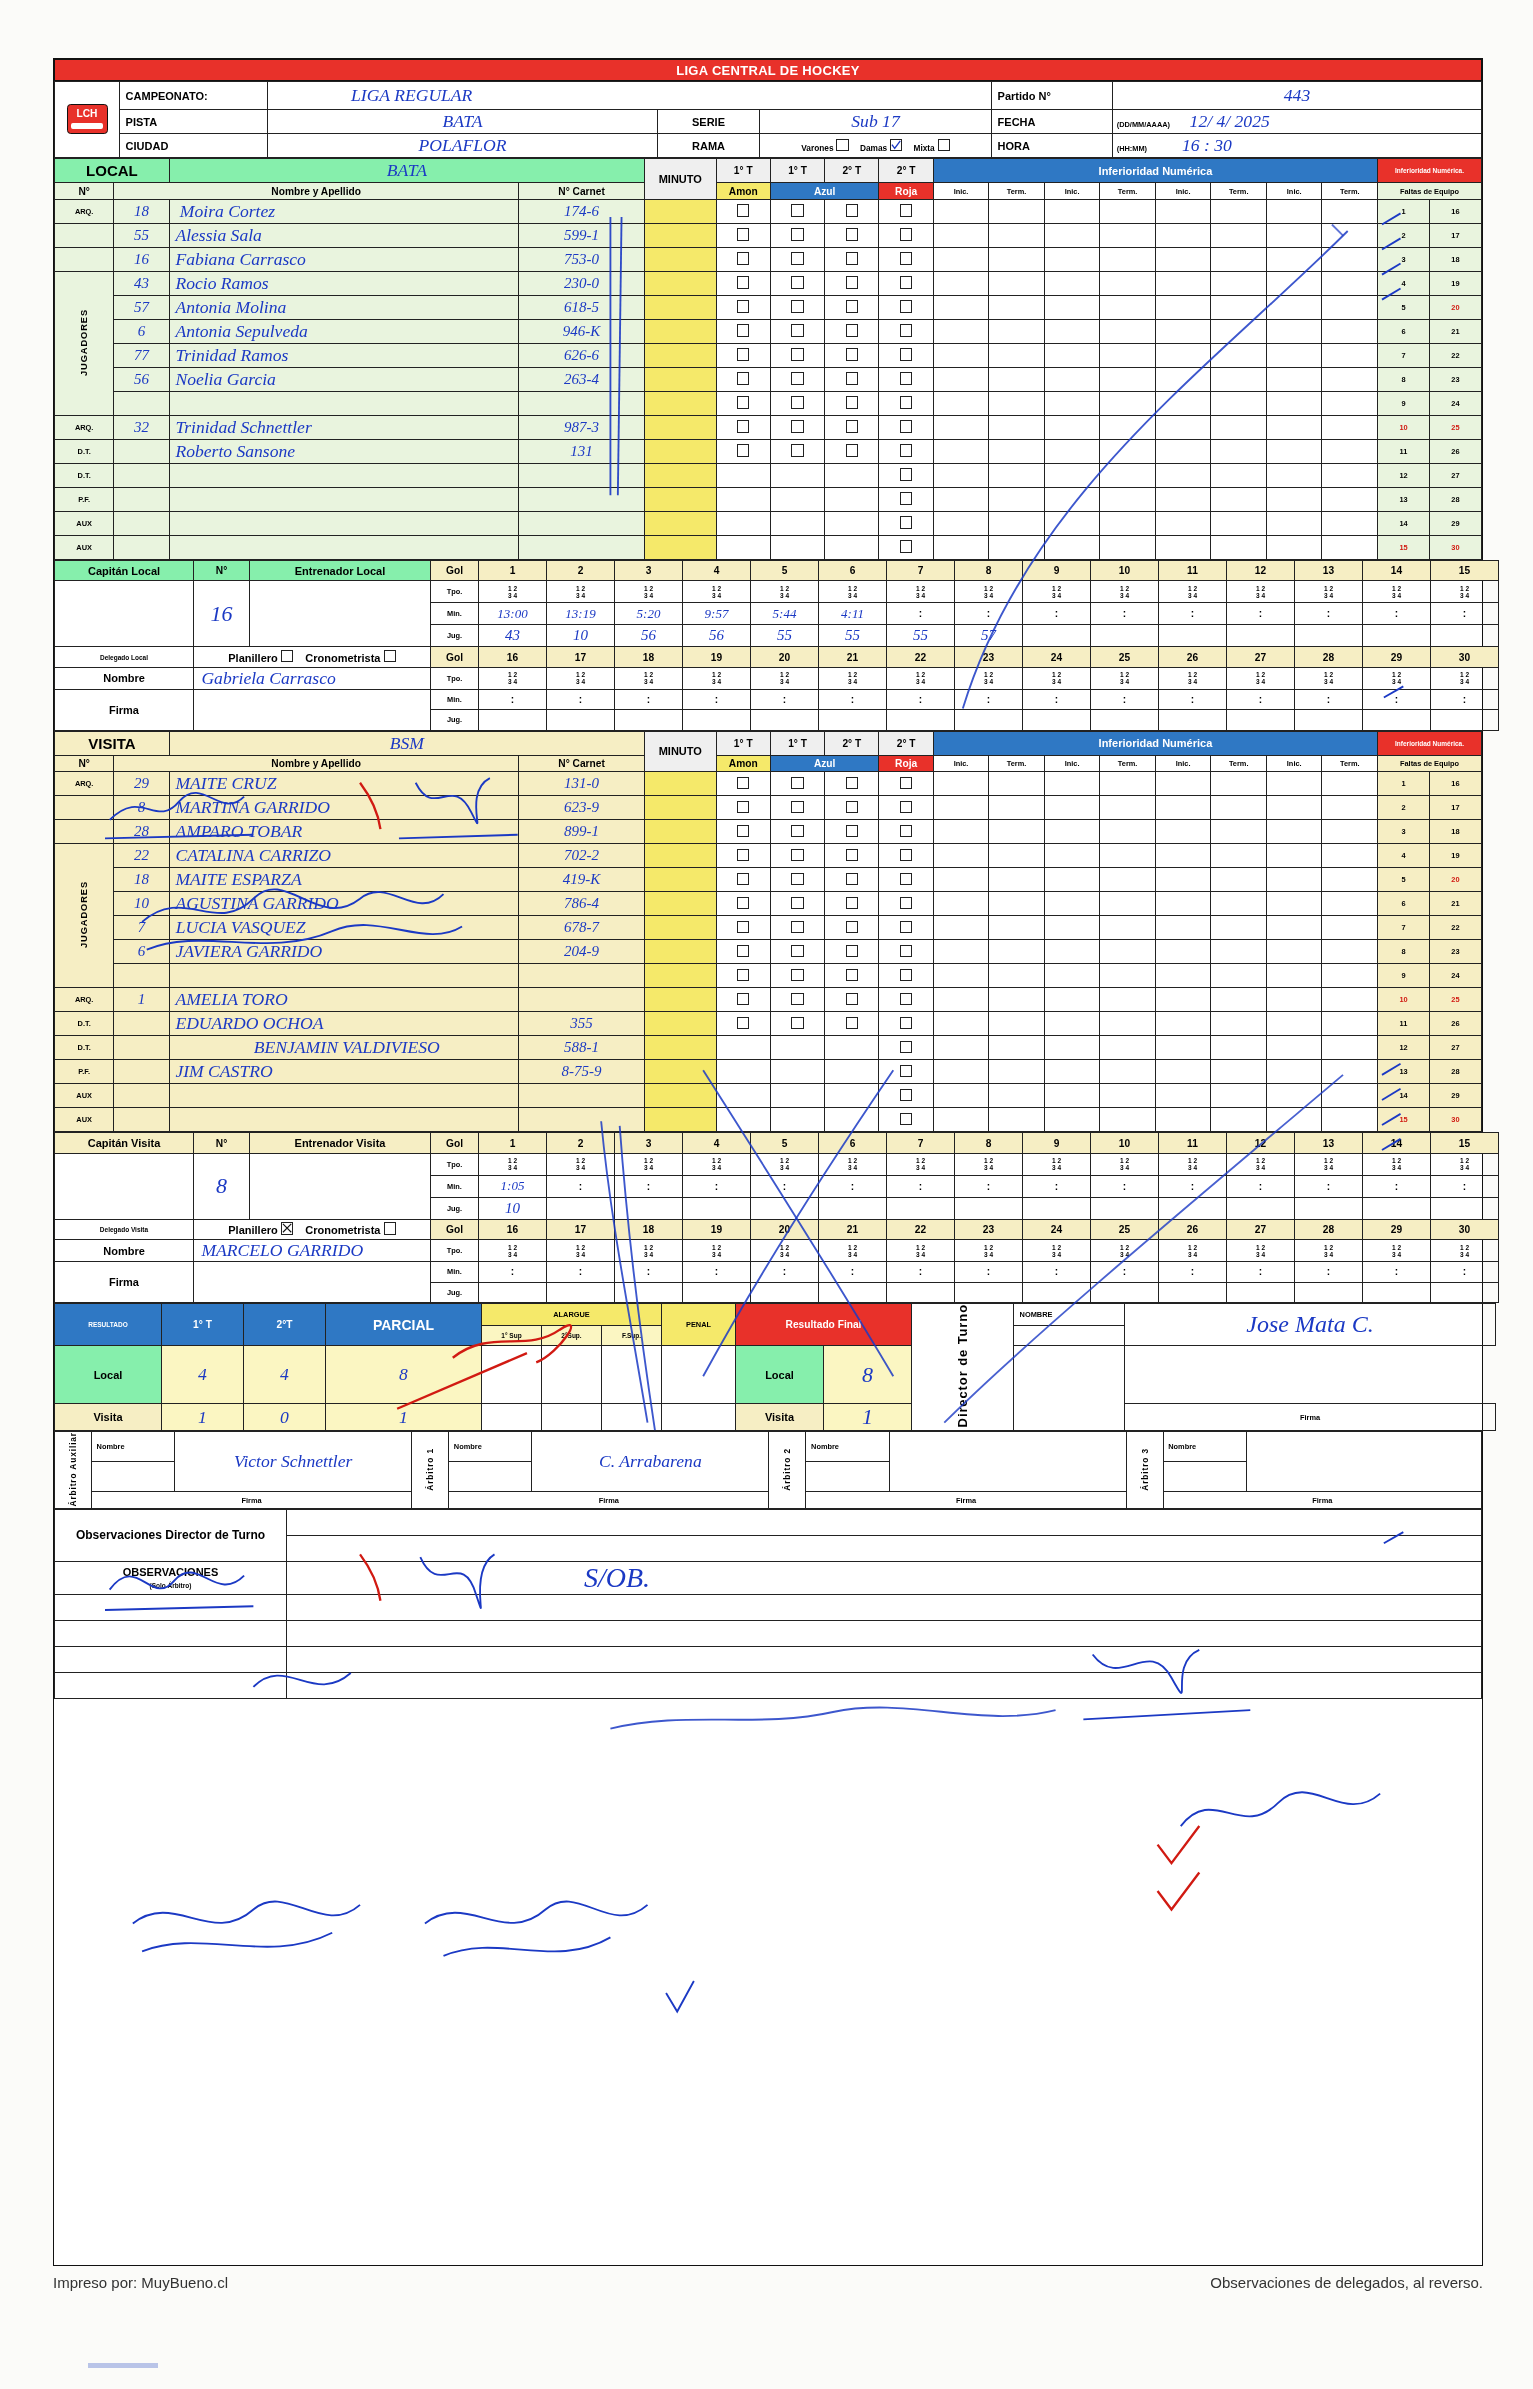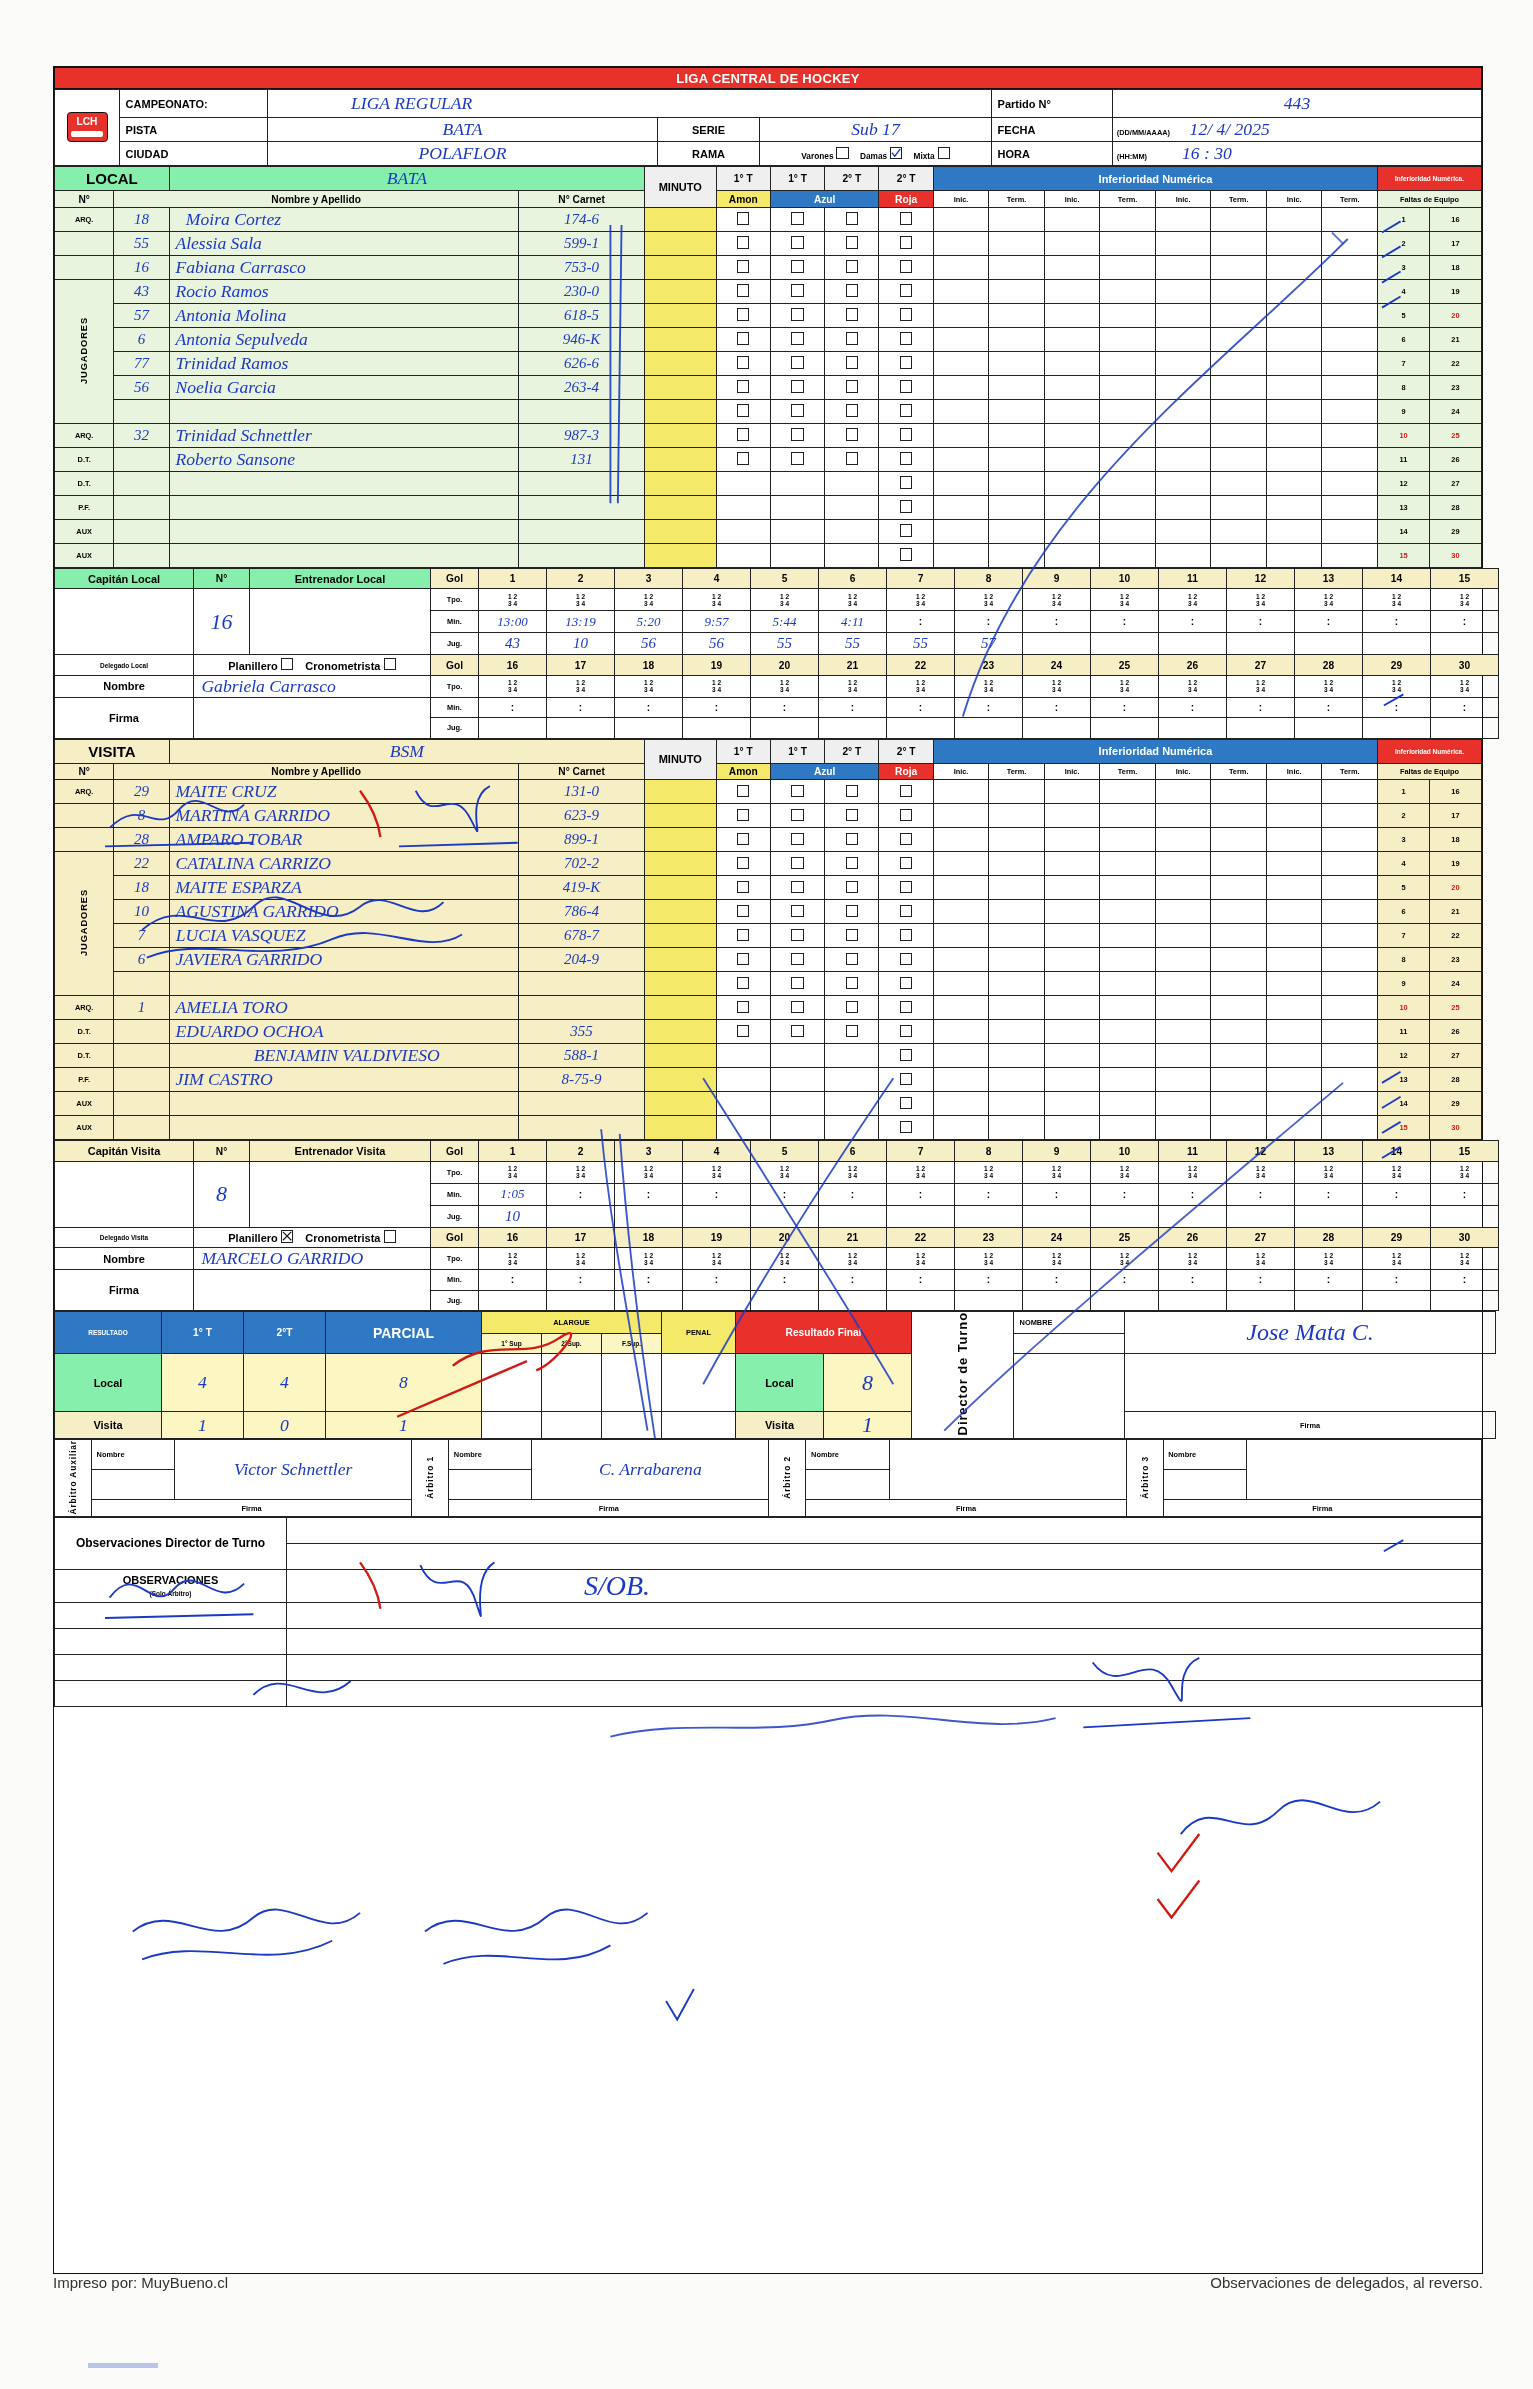--- a/index.html
+++ b/index.html
@@ -1,18 +1,18 @@
 <!DOCTYPE html>
 <html style="font-size:15px"><head>
 <meta charset="utf-8">
 <style>
   html,body{margin:0;padding:0;background:#ffffff;}
   body{width:1533px;height:2389px;font-family:"Liberation Sans",sans-serif;color:#000;}
   .page{position:relative;width:1533px;height:2389px;background:#fbfbf9;}
-  .sheet{position:absolute;left:53px;top:58px;width:1430px;height:2208px;background:#fff;border:1.9px solid #111;box-sizing:border-box;margin-top:8px;}
+  .sheet{position:absolute;left:53px;top:58px;width:1430px;height:2208px;background:#fff;border:1.9px solid #111;box-sizing:border-box;}
 
   table{border-collapse:collapse;}
   td,th{border:0.9px solid #222;padding:0;font-size:10.2px;text-align:center;vertical-align:middle;font-weight:bold;}
 
   
   .titleband{background:#e8312a;color:#fff;font-weight:bold;font-size:13px;letter-spacing:0.3px;height:20.4px;}
   .lbl{font-size:11px;font-weight:bold;text-align:left;padding-left:5.6px;}
   .lblc{font-size:11px;font-weight:bold;text-align:center;}
   .small{font-size:8.3px;font-weight:bold;}
   .tiny{font-size:7.4px;font-weight:bold;}
@@ -168,21 +168,21 @@
         <td class="tiny">Inic.</td>
         <td class="tiny">Term.</td>
         <td class="tiny">Inic.</td>
         <td class="tiny">Term.</td>
         <td colspan="2" class="greenlt tiny">Faltas de Equipo</td>
       </tr>
 
       <tr style="height:24px">
         <td class="greenlt tiny">ARQ.</td>
         <td class="greenlt"><span class="hand2">18</span></td>
-        <td class="greenlt" style="text-align:left;padding-left:16px"><span class="hand">Moira Cortez</span></td>
+        <td class="greenlt" style="text-align:left;padding-left:10px"><span class="hand">Moira Cortez</span></td>
         <td class="greenlt"><span class="hand2">174-6</span></td>
         <td class="yellow"></td>
         <td><span class="chk"></span></td>
         <td><span class="chk"></span></td>
         <td><span class="chk"></span></td>
         <td><span class="chk"></span></td>
         <td></td>
             <td></td>
         <td></td>
             <td></td>

